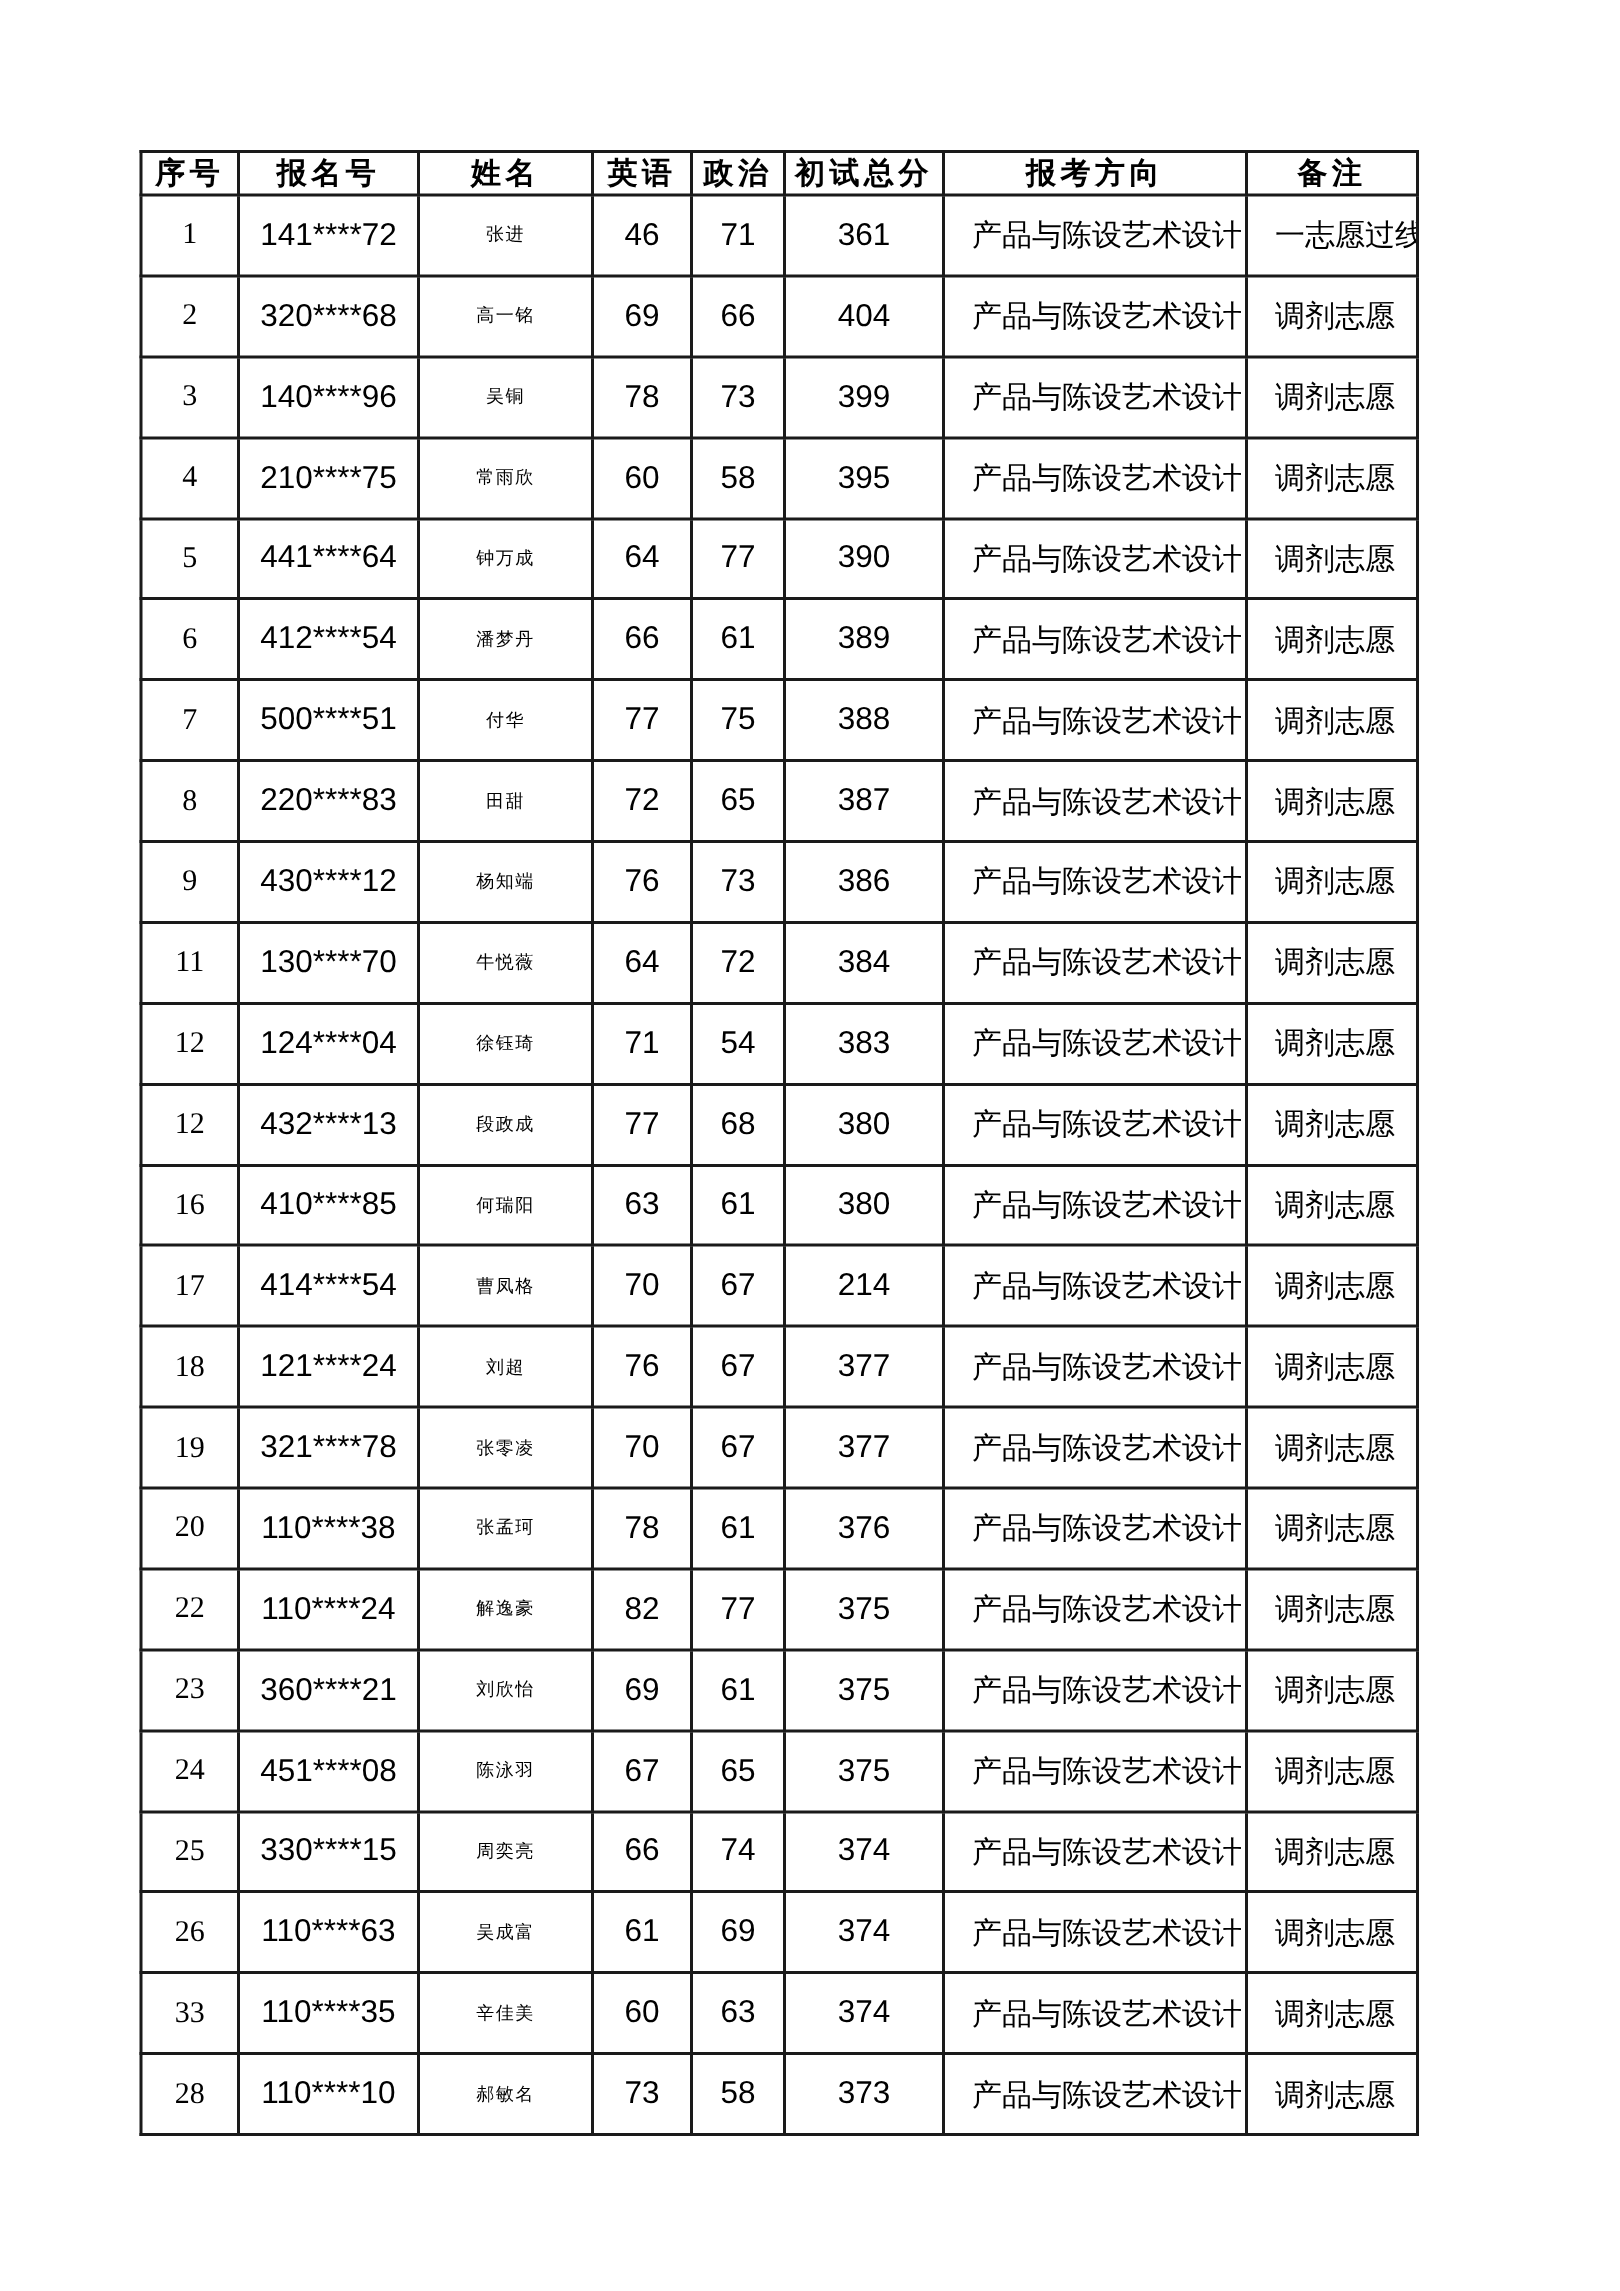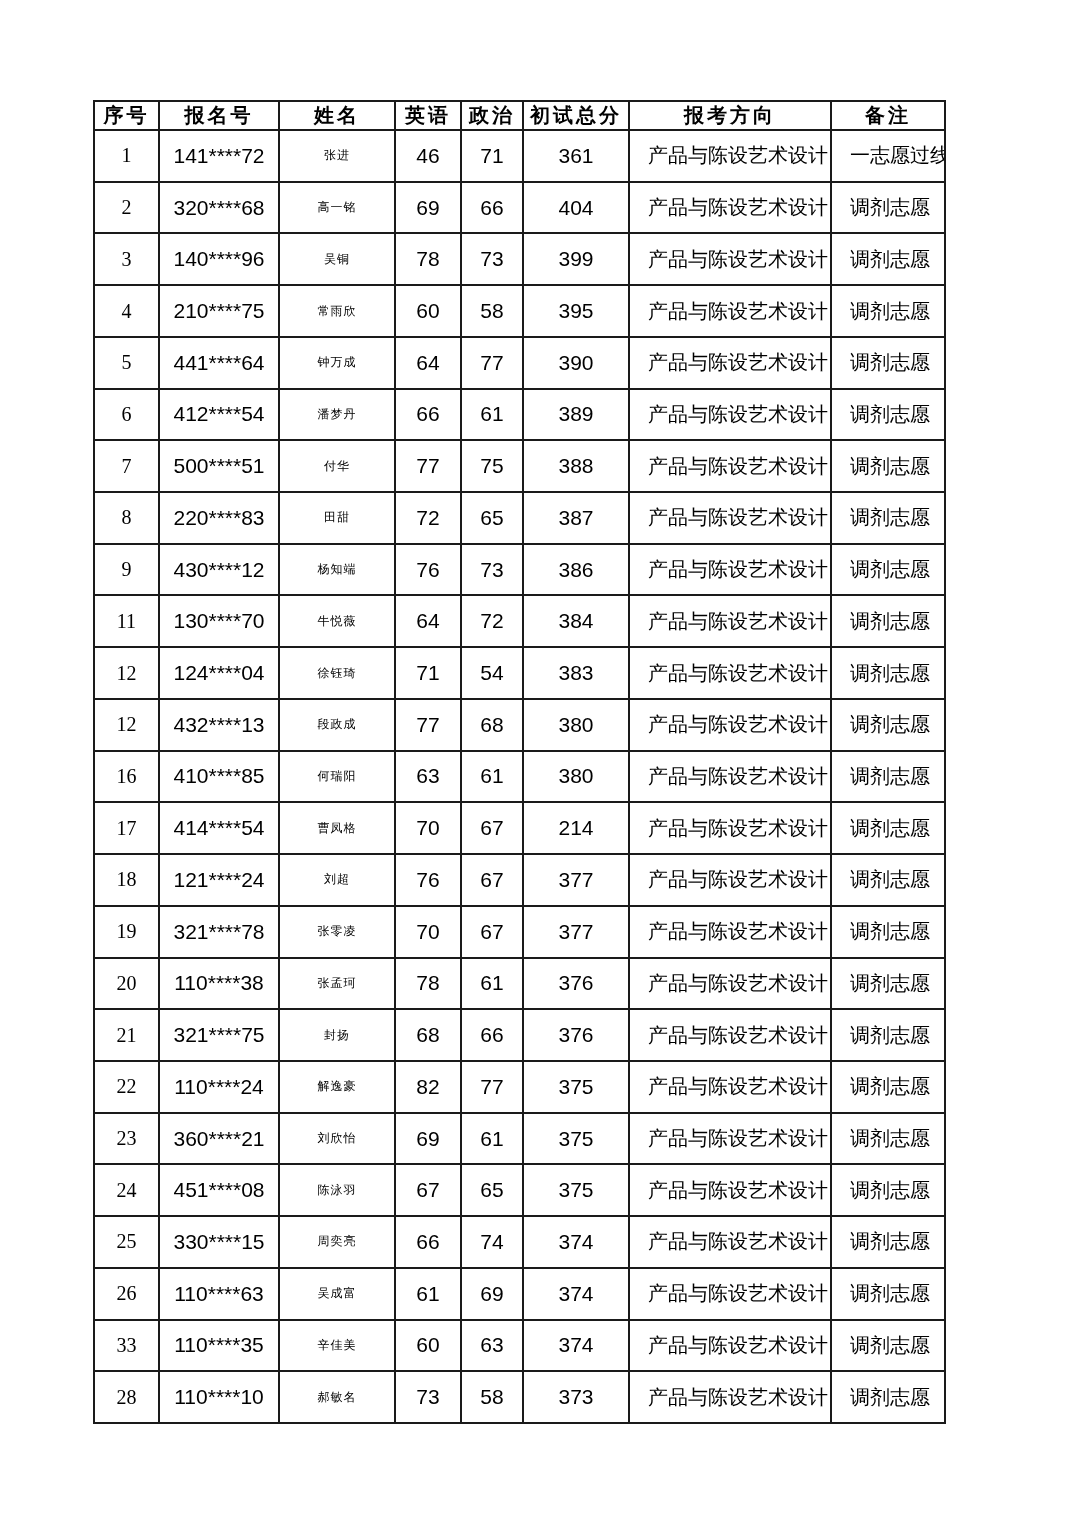--- a/index.html
+++ b/index.html
@@ -256,30 +256,20 @@
           <td class="col-seq">20</td>
           <td class="col-reg_no">110****38</td>
           <td class="col-name">张孟珂</td>
           <td class="col-english">78</td>
           <td class="col-politics">61</td>
           <td class="col-total">376</td>
           <td class="col-direction">产品与陈设艺术设计</td>
           <td class="col-remark">调剂志愿</td>
         </tr>
         <tr>
-          <td class="col-seq">21</td>
-          <td class="col-reg_no">321****75</td>
-          <td class="col-name">封扬</td>
-          <td class="col-english">68</td>
-          <td class="col-politics">66</td>
-          <td class="col-total">376</td>
-          <td class="col-direction">产品与陈设艺术设计</td>
-          <td class="col-remark">调剂志愿</td>
-        </tr>
-        <tr>
           <td class="col-seq">22</td>
           <td class="col-reg_no">110****24</td>
           <td class="col-name">解逸豪</td>
           <td class="col-english">82</td>
           <td class="col-politics">77</td>
           <td class="col-total">375</td>
           <td class="col-direction">产品与陈设艺术设计</td>
           <td class="col-remark">调剂志愿</td>
         </tr>
         <tr>

